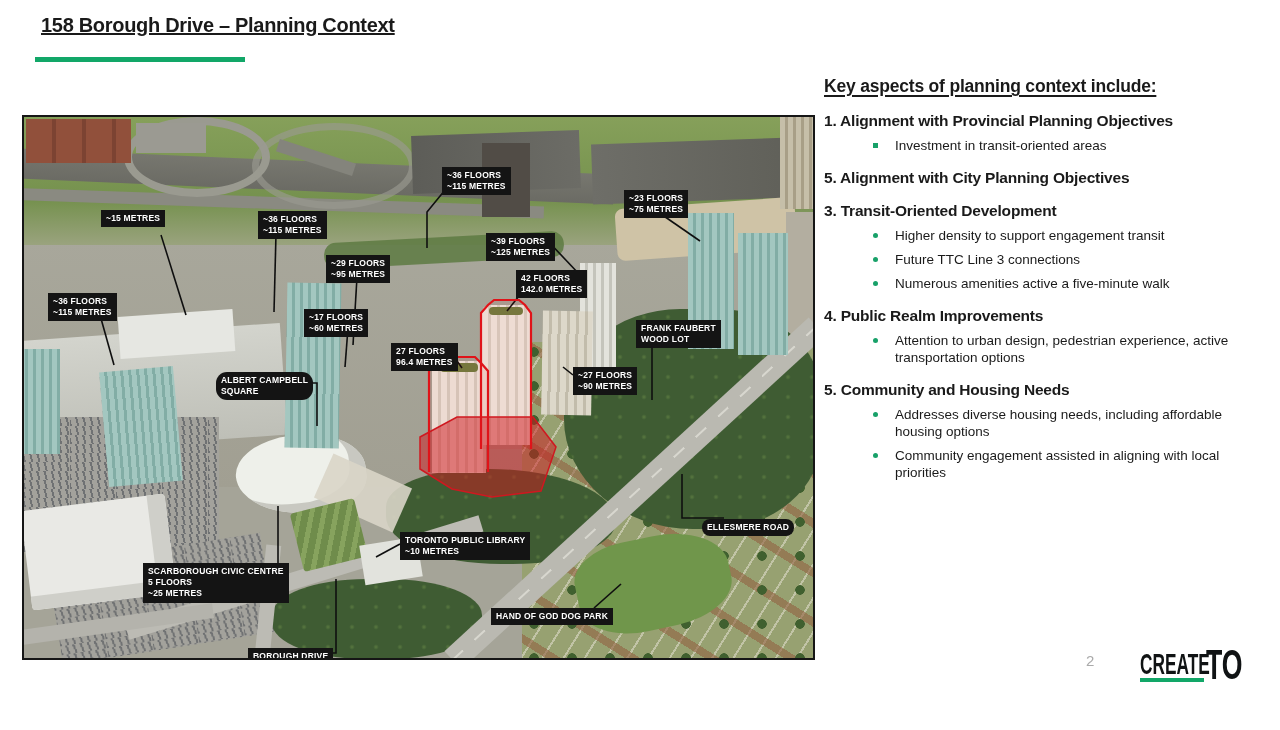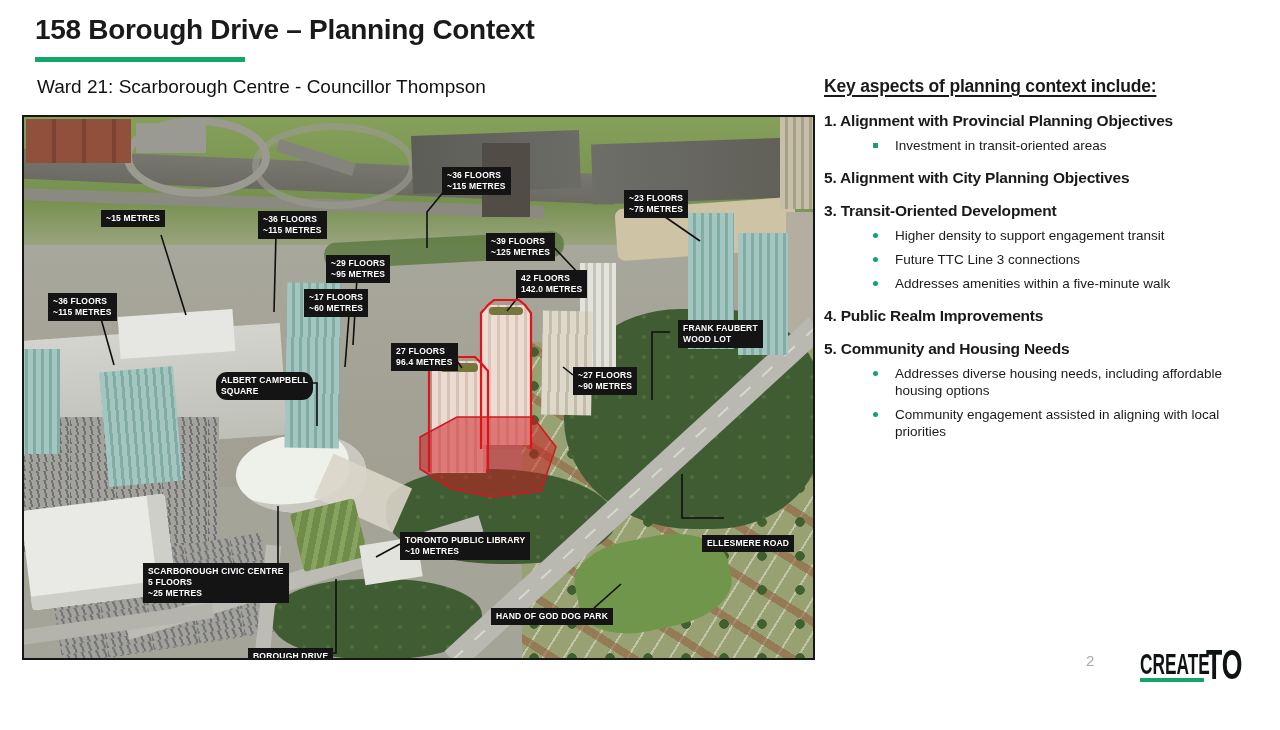--- a/index.html
+++ b/index.html
@@ -1,20 +1,20 @@
 <!DOCTYPE html>
 <html><head>
 <meta charset="utf-8">
 <style>
   html,body{margin:0;padding:0;background:#888;}
   .slide{position:relative;width:1280px;height:730px;background:#ffffff;overflow:hidden;
          font-family:"Liberation Sans", sans-serif;color:#1a1a1a;}
 
   
-  .title{position:absolute;left:35px;top:14px;font-size:28px;font-weight:bold;letter-spacing:-0.3px;}
+  .title{position:absolute;left:41px;top:14px;font-size:20px;font-weight:bold;letter-spacing:-0.3px;text-decoration:underline;}
   .title-underline{position:absolute;left:35px;top:57px;width:210px;height:5px;background:#12a768;}
   .subtitle{position:absolute;left:37px;top:76px;font-size:19px;color:#111;}
 
   
   .photo{position:absolute;left:22px;top:115px;width:793px;height:545px;box-sizing:border-box;
          border:2px solid #161616;background:#a4a393;overflow:hidden;}
   .sc{position:absolute;}
   .grass{left:0;top:0;width:100%;height:128px;background:linear-gradient(180deg,#86a05a,#75914e 65%,#9aa37e);}
   .hwy{left:-30px;top:44px;width:620px;height:30px;background:linear-gradient(180deg,#77776f,#6b6b64);transform:rotate(2.5deg);}
   .hwy2{left:-20px;top:80px;width:540px;height:12px;background:#8a8a81;transform:rotate(2deg);}
@@ -95,21 +95,20 @@
   .logo-to{position:absolute;left:66px;top:-2px;font-size:36px;font-weight:bold;
            transform:scale(.74,1.18);transform-origin:left top;color:#101314;}
 </style>
 </head>
 <body>
 
 <div class="slide">
 
   <div class="title">158 Borough Drive – Planning Context</div>
   <div class="title-underline"></div>
-  <div class="subtitle">Ward 21: Scarborough Centre - Councillor Thompson</div>
 
   <div class="photo">
     <div class="sc midbase"></div>
     <div class="sc botbase"></div>
     <div class="sc grass"></div>
     <div class="sc hwy"></div>
     <div class="sc hwy2"></div>
     <div class="sc loopA"></div>
     <div class="sc loopB"></div>
     <div class="sc bridge"></div>
@@ -180,63 +179,66 @@
       </g>
     </svg>
 
   <div class="map-label" style="left: 77px; top: 93px;">~15 METRES</div>
       <div class="map-label" style="left: 234px; top: 94px;">~36 FLOORS
 ~115 METRES</div>
       <div class="map-label" style="left: 302px; top: 138px;">~29 FLOORS
 ~95 METRES</div>
       <div class="map-label" style="left: 24px; top: 176px;">~36 FLOORS
 ~115 METRES</div>
-      <div class="map-label" style="left: 280px; top: 172px;">~17 FLOORS
+      <div class="map-label" style="left: 280px; top: 192px;">~17 FLOORS
 ~60 METRES</div>
       <div class="map-label" style="left: 418px; top: 50px;">~36 FLOORS
 ~115 METRES</div>
       <div class="map-label" style="left: 600px; top: 73px;">~23 FLOORS
 ~75 METRES</div>
       <div class="map-label" style="left: 462px; top: 116px;">~39 FLOORS
 ~125 METRES</div>
       <div class="map-label" style="left: 492px; top: 153px;">42 FLOORS
 142.0 METRES</div>
       <div class="map-label" style="left: 192px; top: 255px; border-radius: 11px;">ALBERT CAMPBELL
 SQUARE</div>
       <div class="map-label" style="left: 367px; top: 226px;">27 FLOORS
 96.4 METRES</div>
       <div class="map-label" style="left: 549px; top: 250px;">~27 FLOORS
 ~90 METRES</div>
-      <div class="map-label" style="left: 654px; top: 203px;">FRANK FAUBERT
+      <div class="map-label" style="left: 612px; top: 203px;">FRANK FAUBERT
 WOOD LOT</div>
       <div class="map-label" style="left: 119px; top: 446px;">SCARBOROUGH CIVIC CENTRE
 5 FLOORS
 ~25 METRES</div>
       <div class="map-label" style="left: 376px; top: 415px;">TORONTO PUBLIC LIBRARY
 ~10 METRES</div>
-      <div class="map-label" style="left: 678px; top: 418px;">ELLESMERE ROAD</div>
+      <div class="map-label" style="left: 678px; top: 402px; border-radius: 8px;">ELLESMERE ROAD</div>
       <div class="map-label" style="left: 467px; top: 491px;">HAND OF GOD DOG PARK</div>
       <div class="map-label" style="left: 224px; top: 531px;">BOROUGH DRIVE</div>
     </div>
 
   <div class="aspects">
     <div class="aspects-heading">Key aspects of planning context include:</div>
     <div>
         <div class="sec-title">1. Alignment with Provincial Planning Objectives</div>
         <ul class="items square">
           <li>Investment in transit-oriented areas</li>
         </ul>
         <div class="sec-title">5. Alignment with City Planning Objectives</div>
         <div class="sec-title">3. Transit-Oriented Development</div>
         <ul class="items dot">
           <li>Higher density to support engagement transit</li>
           <li>Future TTC Line 3 connections</li>
-          <li>Addresses amenities within a five-minute walk</li>
+          <li>Numerous amenities active a five-minute walk</li>
         </ul>
         <div class="sec-title">4. Public Realm Improvements</div>
+        <ul class="items dot">
+          <li>Attention to urban design, pedestrian experience, active transportation options</li>
+        </ul>
         <div class="sec-title">5. Community and Housing Needs</div>
         <ul class="items dot">
           <li>Addresses diverse housing needs, including affordable housing options</li>
           <li>Community engagement assisted in aligning with local priorities</li>
         </ul>
       </div>
   </div>
 
   <div class="page-num">2</div>
 

